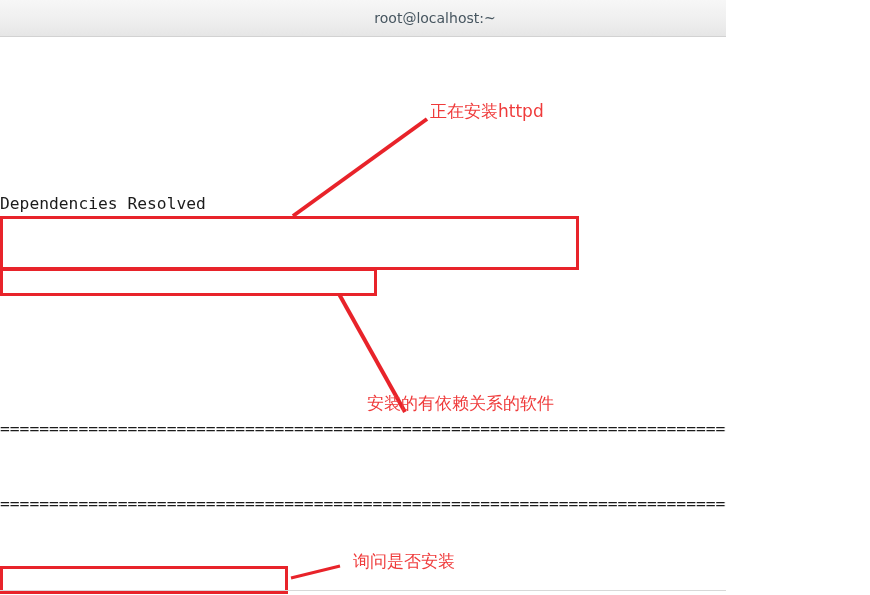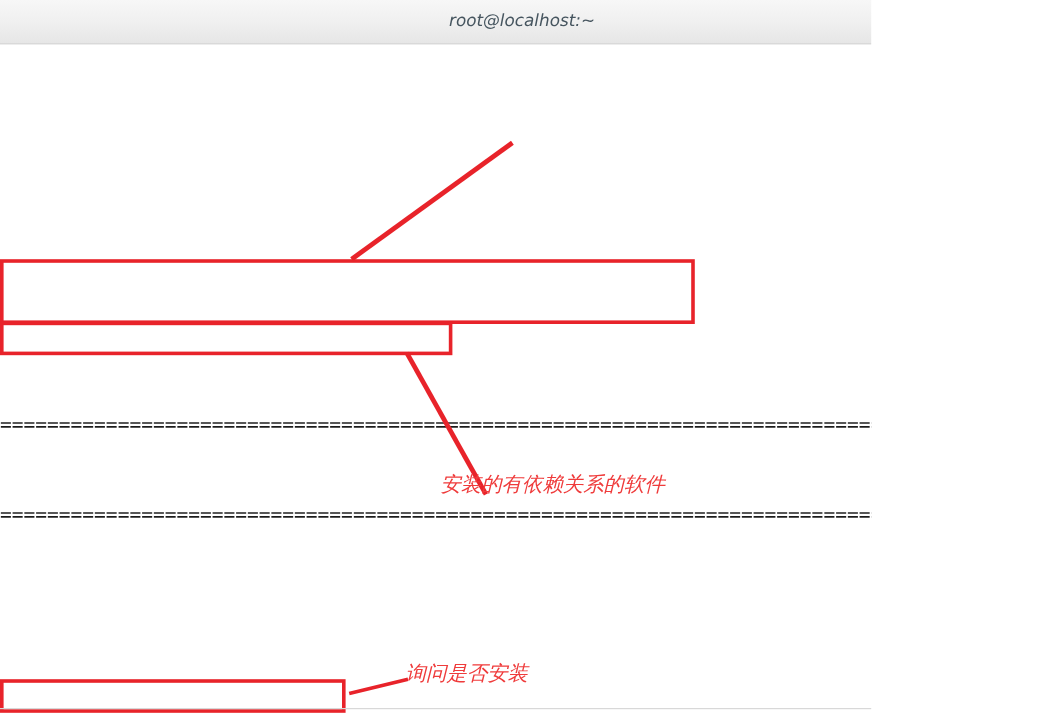--- a/index.html
+++ b/index.html
@@ -7,21 +7,20 @@
     padding: 0;
     background: #ffffff;
   }
   #screen {
     position: relative;
     width: 726px;
     height: 595px;
     overflow: hidden;
     background: #ffffff;
     font-family: "DejaVu Sans", sans-serif;
-    font-style: italic;
   }
 
   
   .titlebar {
     position: absolute;
     left: 0; top: 0;
     width: 870px;
     height: 36px;
     background: linear-gradient(to bottom, #f7f7f7 0%, #efefef 55%, #e6e6e6 100%);
     border-bottom: 1px solid #d2d2d2;
@@ -166,20 +165,21 @@
             <path d="M4 4 L14 14 M14 4 L4 14" stroke="#46555f" stroke-width="2.6" stroke-linecap="butt"></path>
           </svg>
       </div>
     </div>
   </div>
 
 
   <div class="terminal">
     <div class="term-text">
       <div class="term-line"> </div>
+      <div class="term-line">Dependencies Resolved</div>
       <div class="term-line"> </div>
       <div class="term-line"> </div>
       <div class="term-line">================================================================================</div>
       <div class="term-line">================================================================================</div>
       
       
       
       
       
       
@@ -202,21 +202,22 @@
     <div class="red-box" style="left:0px; top:268px; width:377px; height:28px;"></div>
 
     <div class="red-box" style="left:0px; top:566px; width:288px; height:28px;"></div>
 
     <svg width="870" height="595" style="position:absolute;left:0;top:0;">
       <line x1="293" y1="216" x2="427" y2="119" stroke="#e8232a" stroke-width="4"></line>
       <line x1="405" y1="412" x2="339" y2="294" stroke="#e8232a" stroke-width="4"></line>
       <line x1="291" y1="578" x2="340" y2="566" stroke="#e8232a" stroke-width="3"></line>
     </svg>
 
+    <div class="cn-note" style="left:430px; top:100px;">正在安装httpd</div>
 
     <div class="cn-note" style="left:367px; top:392px;">安装的有依赖关系的软件</div>
 
-    <div class="cn-note" style="left:338px; top:550px;">询问是否安装</div>
+    <div class="cn-note" style="left:353px; top:550px;">询问是否安装</div>
   </div>
 
   <div class="bottom-rule"></div>
 
 </div>
 
 </body></html>

